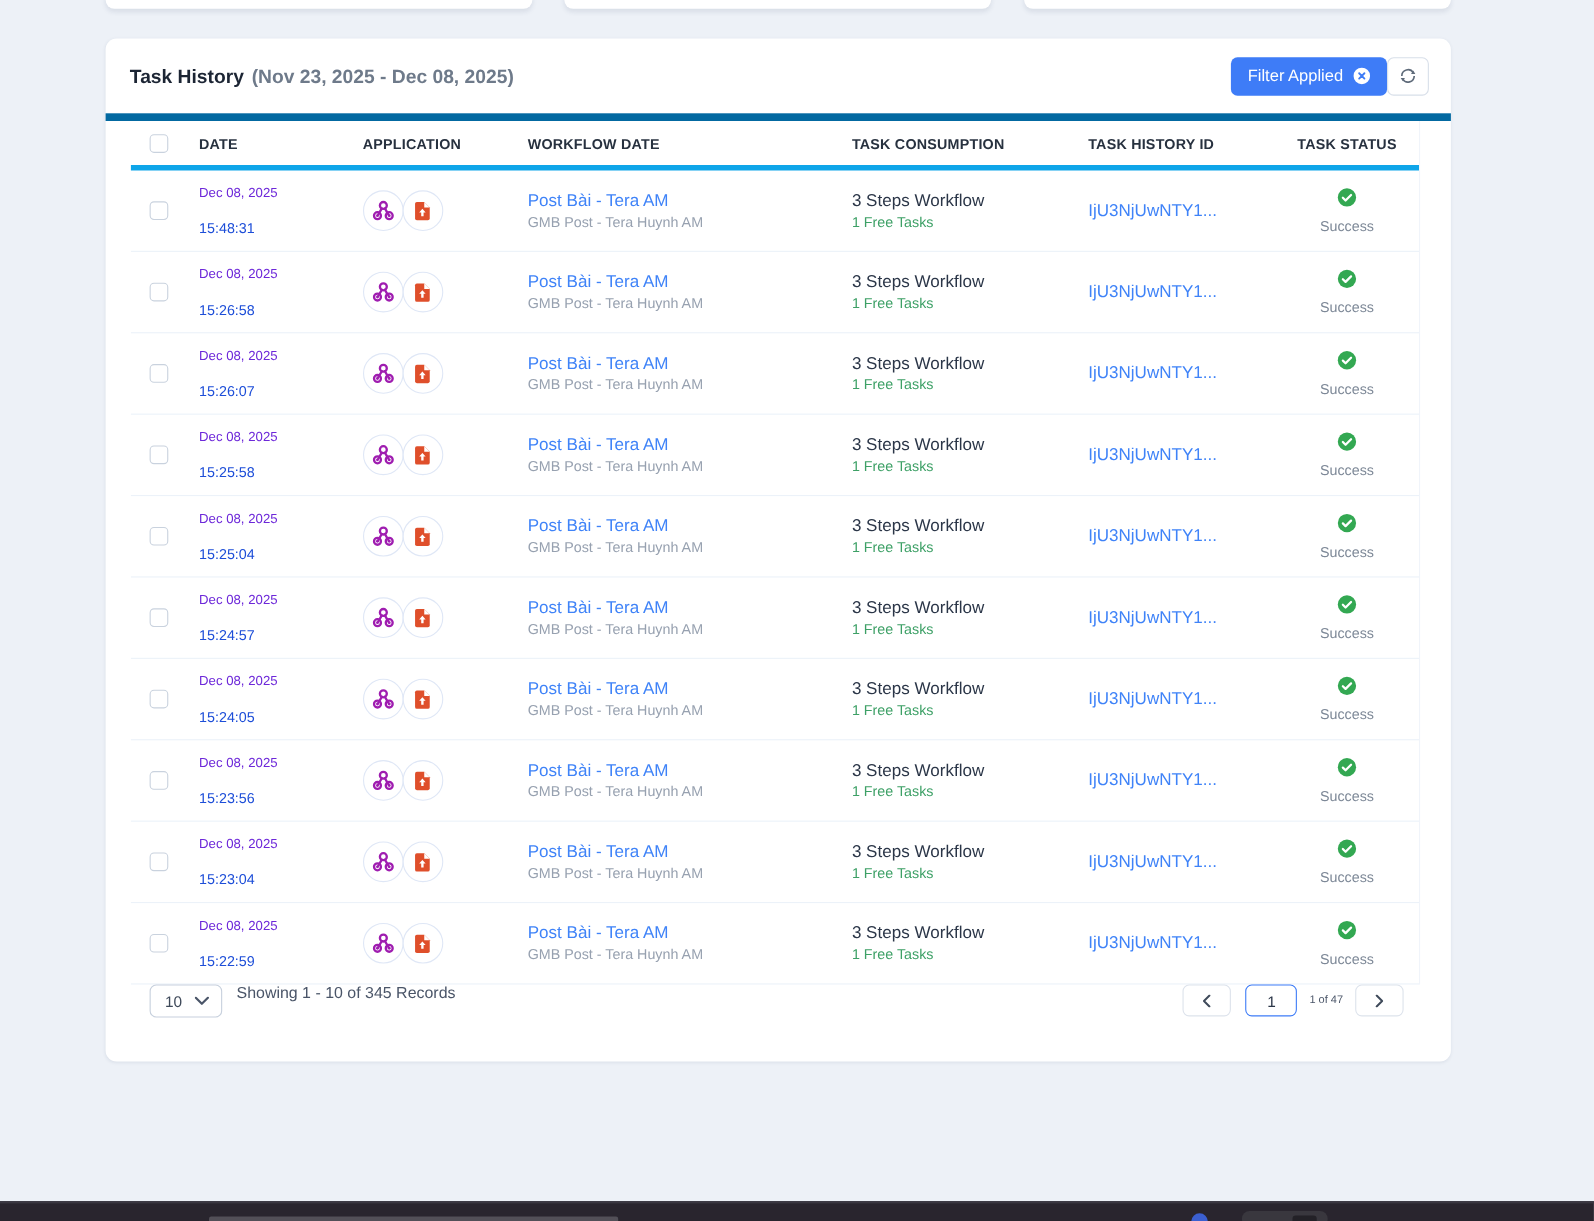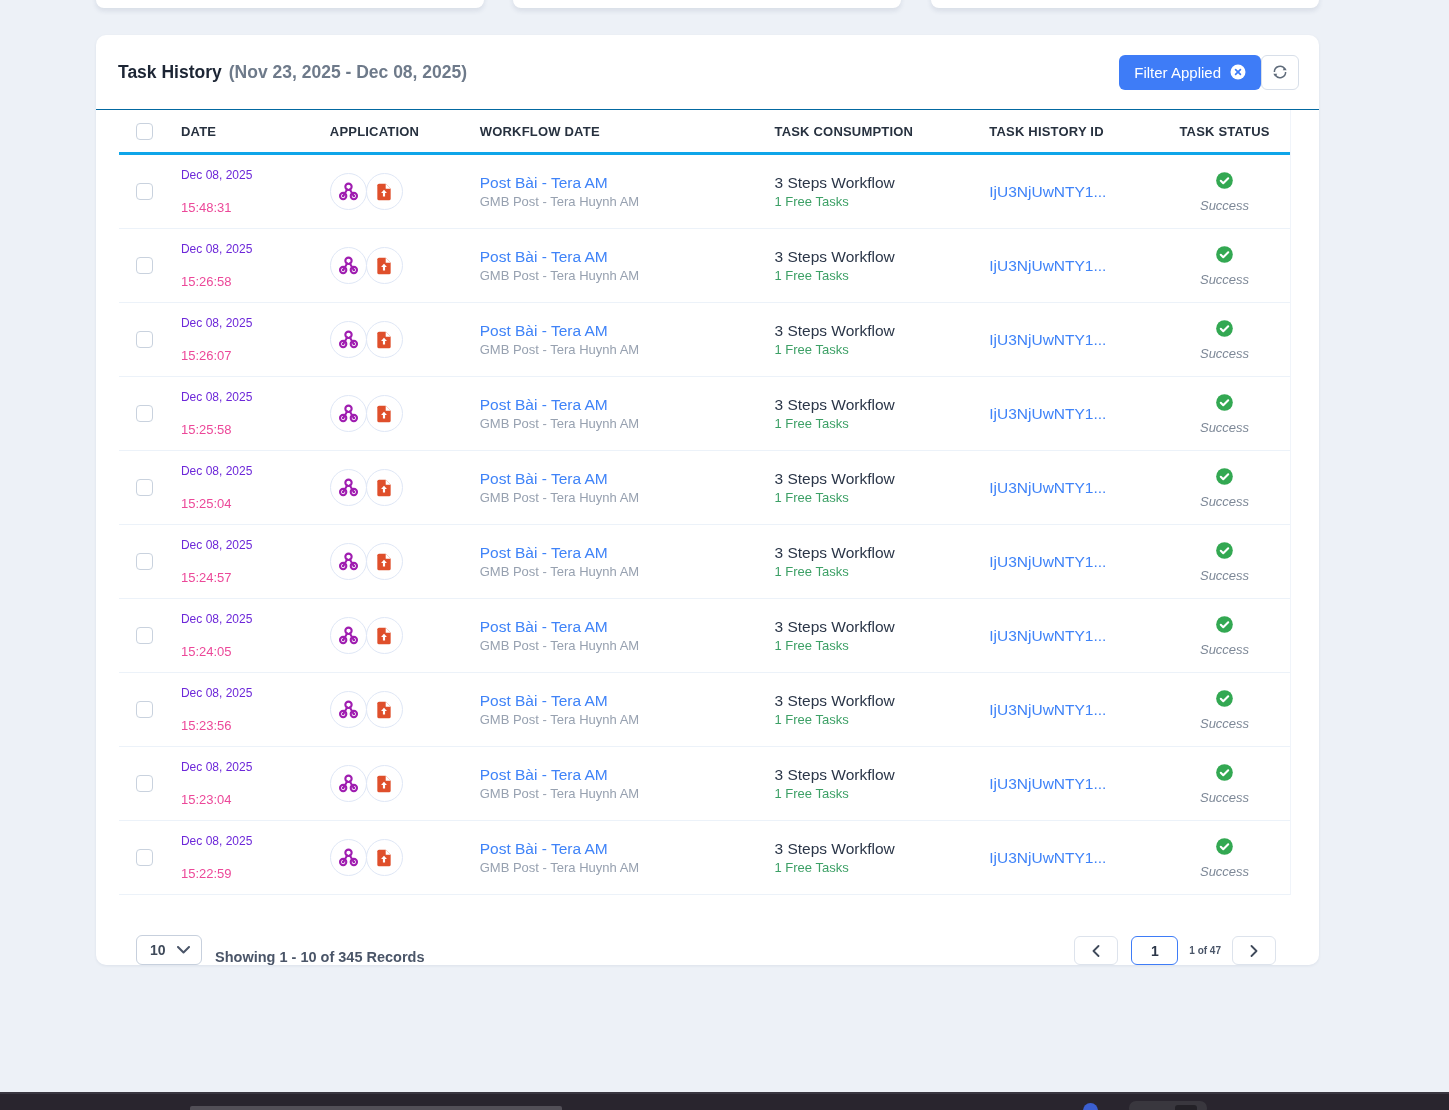--- a/index.html
+++ b/index.html
@@ -17,71 +17,71 @@
     box-shadow:0 3px 5px rgba(25,45,85,.10);
   }
   
   .main-card {
     position:absolute; left:96px; top:35px; width:1223px; height:930px;
     background:#fff; border-radius:10px;
     box-shadow:0 1px 3px rgba(25,45,85,.08);
   }
   .card-header {
     height:75px; display:flex; align-items:center;
-    padding:0 20px 0 22px; border-bottom:1px solid #0369a1;
+    padding:0 20px 0 22px; border-bottom:7px solid #0369a1;
   }
   .panel-title { font-size:17.5px; font-weight:700; color:#1c2534; }
   .panel-title .range { color:#6e7a8a; margin-left:7px; font-weight:700; }
   .header-actions { margin-left:auto; display:flex; align-items:center; }
   .filter-btn {
     background:#3e7cf7; color:#fff; border:none; border-radius:6px;
     height:35px; padding:0 15px; font-size:15px; font-family:inherit;
     display:flex; align-items:center; gap:9px; cursor:pointer;
   }
   .icon-btn {
     width:38px; height:35px; background:#fff; border:1px solid #d8dfe9;
     border-radius:6px; display:flex; align-items:center; justify-content:center; cursor:pointer;
   }
   
   .table-wrap { margin:0 28px 0 23px; border-right:1px solid #f0f4fa; }
   .thead {
     display:flex; align-items:center; height:45px;
-    border-bottom:3px solid #0ea5e9;
+    border-bottom:5px solid #0ea5e9;
     font-size:13px; font-weight:700; color:#27313f; letter-spacing:.2px;
   }
   .trow { display:flex; align-items:center; height:74px; border-bottom:1px solid #ecf2f9; }
   .c-check  { width:46px; display:flex; align-items:center; }
   .c-date   { width:146px; padding-left:16px; }
   .c-app    { width:150px; padding-left:19px; display:flex; align-items:center; }
   .c-flow   { width:295px; padding-left:19px; }
   .c-cons   { width:214px; padding-left:19px; }
   .c-id     { width:190px; padding-left:20px; }
   .c-status { width:131px; text-align:center; }
   input.cb {
     appearance:none; -webkit-appearance:none;
     width:17px; height:17px; border:1.5px solid #c9d2de; border-radius:4px;
     background:#fff; margin-left:17px; cursor:pointer;
   }
   .date-main { font-size:12px; color:#6d28d9; }
-  .date-time { font-size:13px; color:#ec4899; margin-top:18px; }
+  .date-time { font-size:13px; color:#1d4ed8; margin-top:18px; }
   .app-circle {
     width:37px; height:37px; border-radius:50%; background:#fff;
     border:1px solid #dfe7f6; display:flex; align-items:center; justify-content:center;
     flex:none;
   }
   .app-circle + .app-circle { margin-left:-1px; }
   .link { color:#3f83f8; font-size:15.5px; text-decoration:none; cursor:pointer; display:inline-block; }
   .sub  { font-size:13px; color:#97a1b0; margin-top:2px; }
   .sub.green { color:#3da066; }
   .cons-main { font-size:15.5px; color:#2b3648; }
-  .status-text { font-size:13px; color:#7d8897; margin-top:4px;font-style:italic; }
+  .status-text { font-size:13px; color:#7d8897; margin-top:4px; }
   
   .pagination {
     position:absolute; left:0; right:0; bottom:0; height:70px;
-    display:flex; align-items:flex-end; padding:0 43px 0 40px;font-weight:bold;
+    display:flex; align-items:flex-start; padding:0 43px 0 40px;
   }
   .page-size {
     width:66px; height:30px; border:1px solid #c7d0dd; border-radius:6px;
     display:flex; align-items:center; justify-content:space-between;
     padding:0 11px 0 13px; font-size:14px; color:#3f4a5a; background:#fff; cursor:pointer;
   }
   .summary { margin-left:13px; font-size:14.5px; color:#4a5568; }
   .pager { margin-left:auto; display:flex; align-items:center; }
   .nav-btn {
     width:44px; height:29px; border:1px solid #dde3ec; border-radius:6px;

